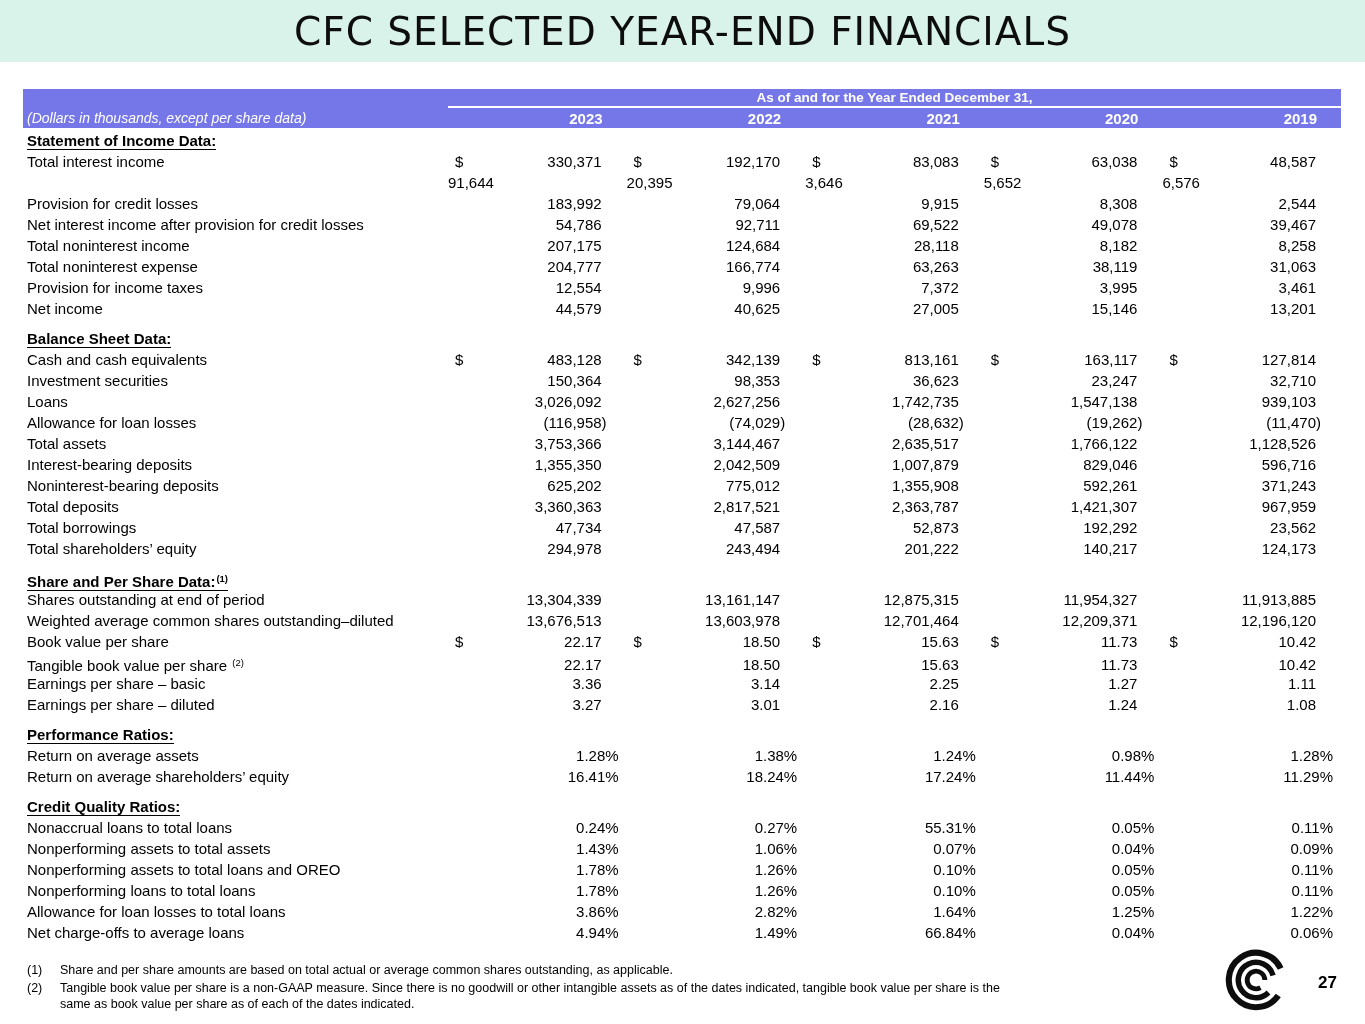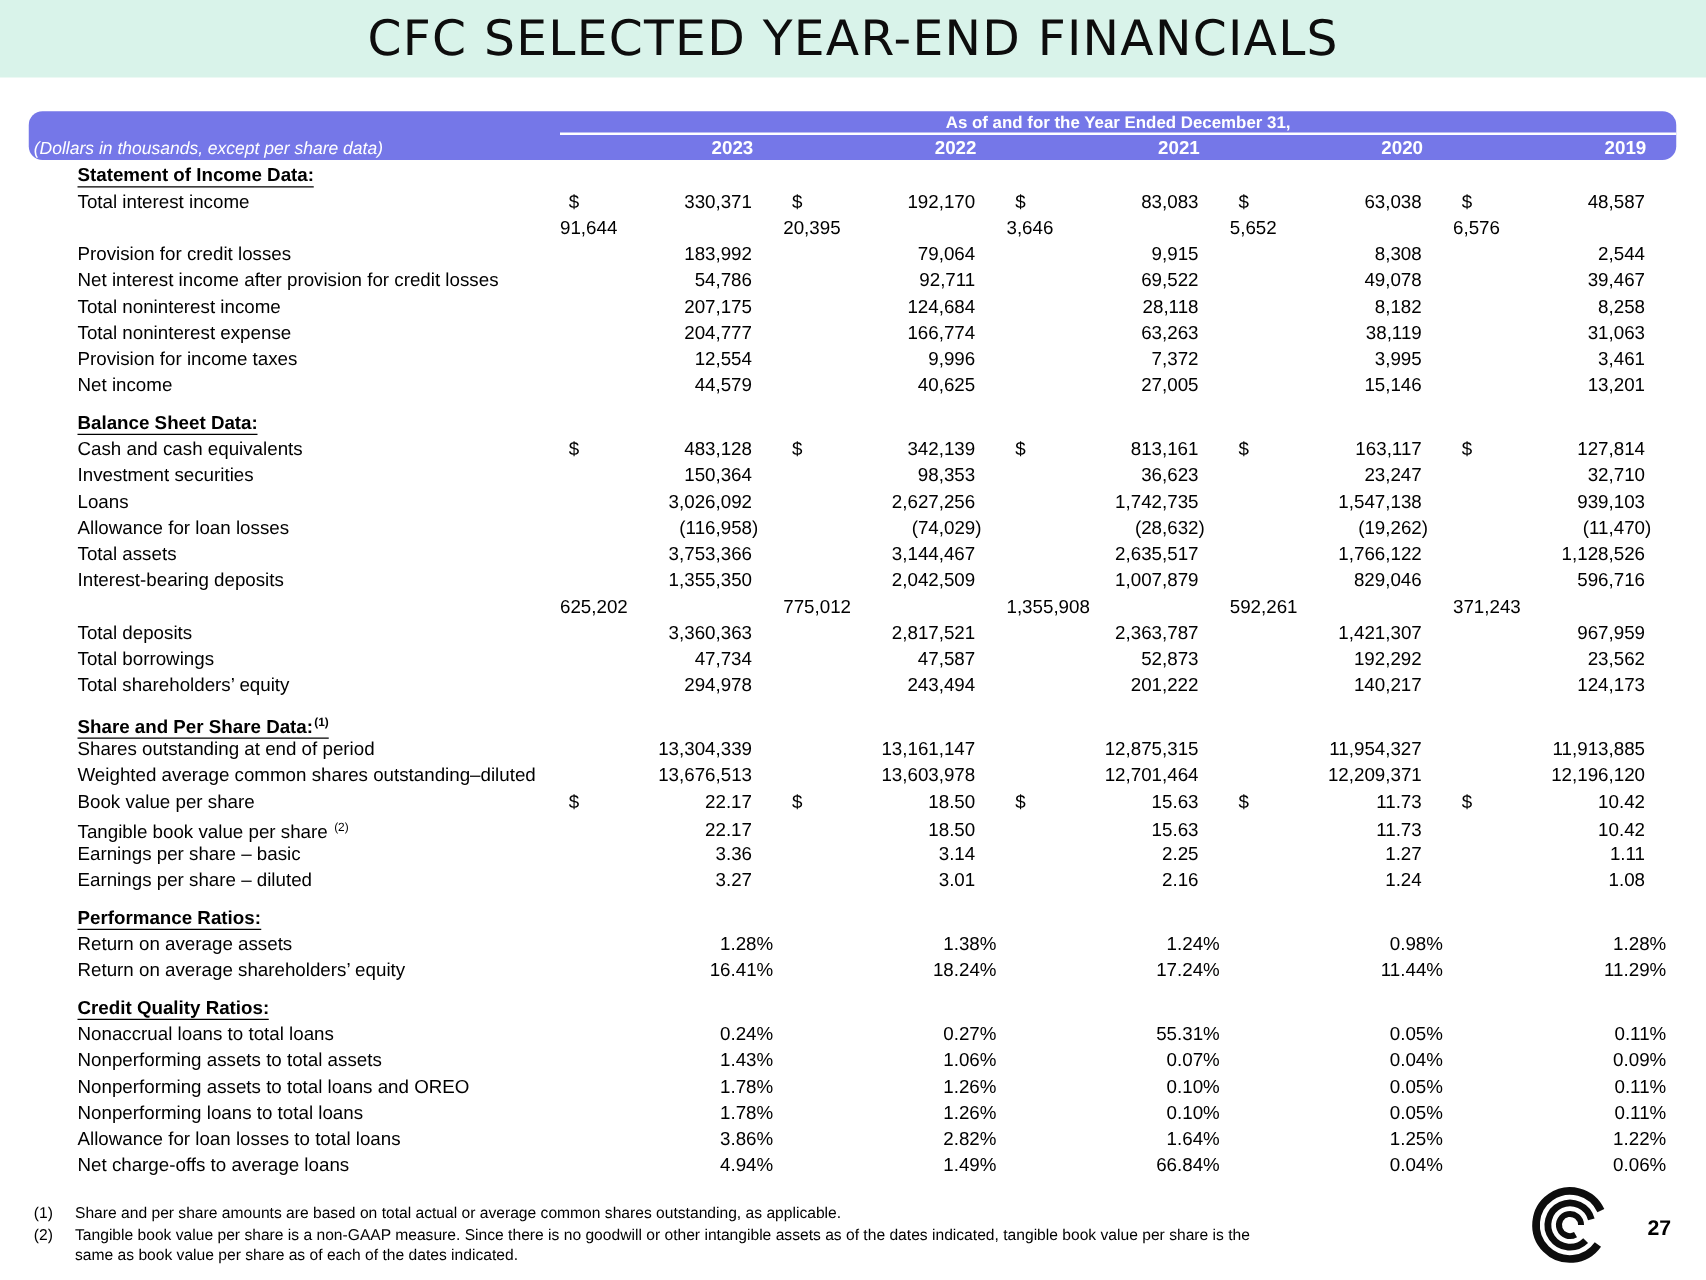--- a/index.html
+++ b/index.html
@@ -43,21 +43,20 @@
     display: grid;
     grid-template-columns: 425px repeat(5, 30px 1fr);
     height: 21px;
     align-items: center;
   }
 
   
   .phead {
     background: #7577e8;
     color: #ffffff;
-    border-radius: 11px;
   }
   .phead-row1 {
     display: grid;
     grid-template-columns: 425px 1fr;
     height: 19px;
   }
   .asof-cell {
     grid-column: 2;
     text-align: center;
     font-weight: bold;
@@ -87,21 +86,20 @@
 
   
   .tbody { padding-top: 2px; }
   .sec-row { margin-top: 9px; }
   .sec-row:first-child { margin-top: 0; }
   .label-cell {
     font-size: 15px;
     padding-left: 4px;
     white-space: nowrap;
     line-height: 21px;
-    margin-left: 35px;
   }
   .sec-heading {
     font-weight: bold;
     border-bottom: 1.5px solid #000;
     padding-bottom: 0px;
   }
   sup {
     font-size: 9.5px;
     vertical-align: 5px;
     margin-left: 1px;
@@ -353,20 +351,21 @@
           <div class="dcell"></div>
           <div class="vcell">2,042,509</div>
           <div class="dcell"></div>
           <div class="vcell">1,007,879</div>
           <div class="dcell"></div>
           <div class="vcell">829,046</div>
           <div class="dcell"></div>
           <div class="vcell">596,716</div>
         </div>
         <div class="trow">
+          <div class="label-cell">Noninterest-bearing deposits</div>
           <div class="dcell"></div>
           <div class="vcell">625,202</div>
           <div class="dcell"></div>
           <div class="vcell">775,012</div>
           <div class="dcell"></div>
           <div class="vcell">1,355,908</div>
           <div class="dcell"></div>
           <div class="vcell">592,261</div>
           <div class="dcell"></div>
           <div class="vcell">371,243</div>

